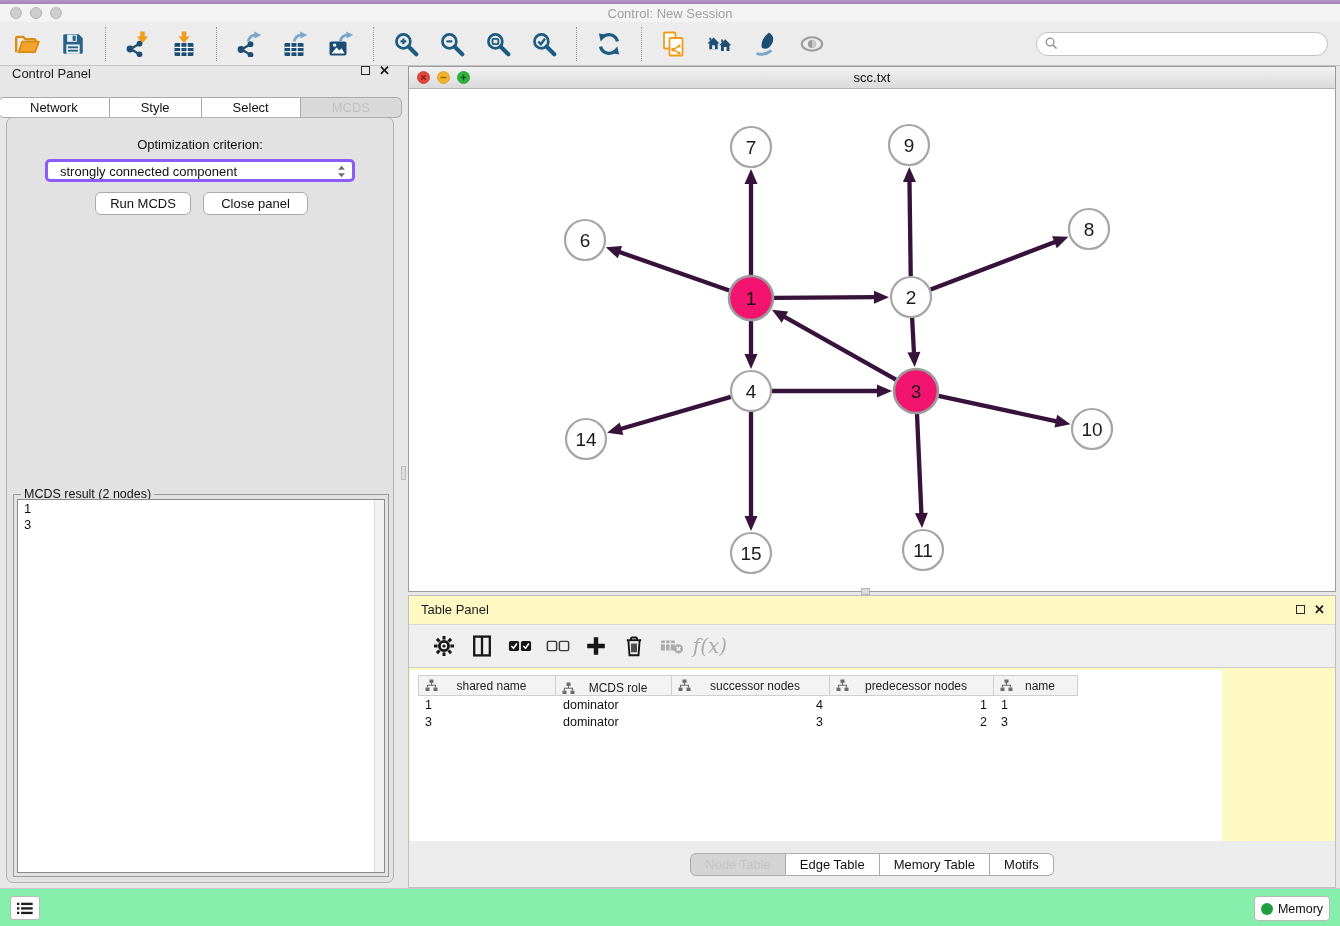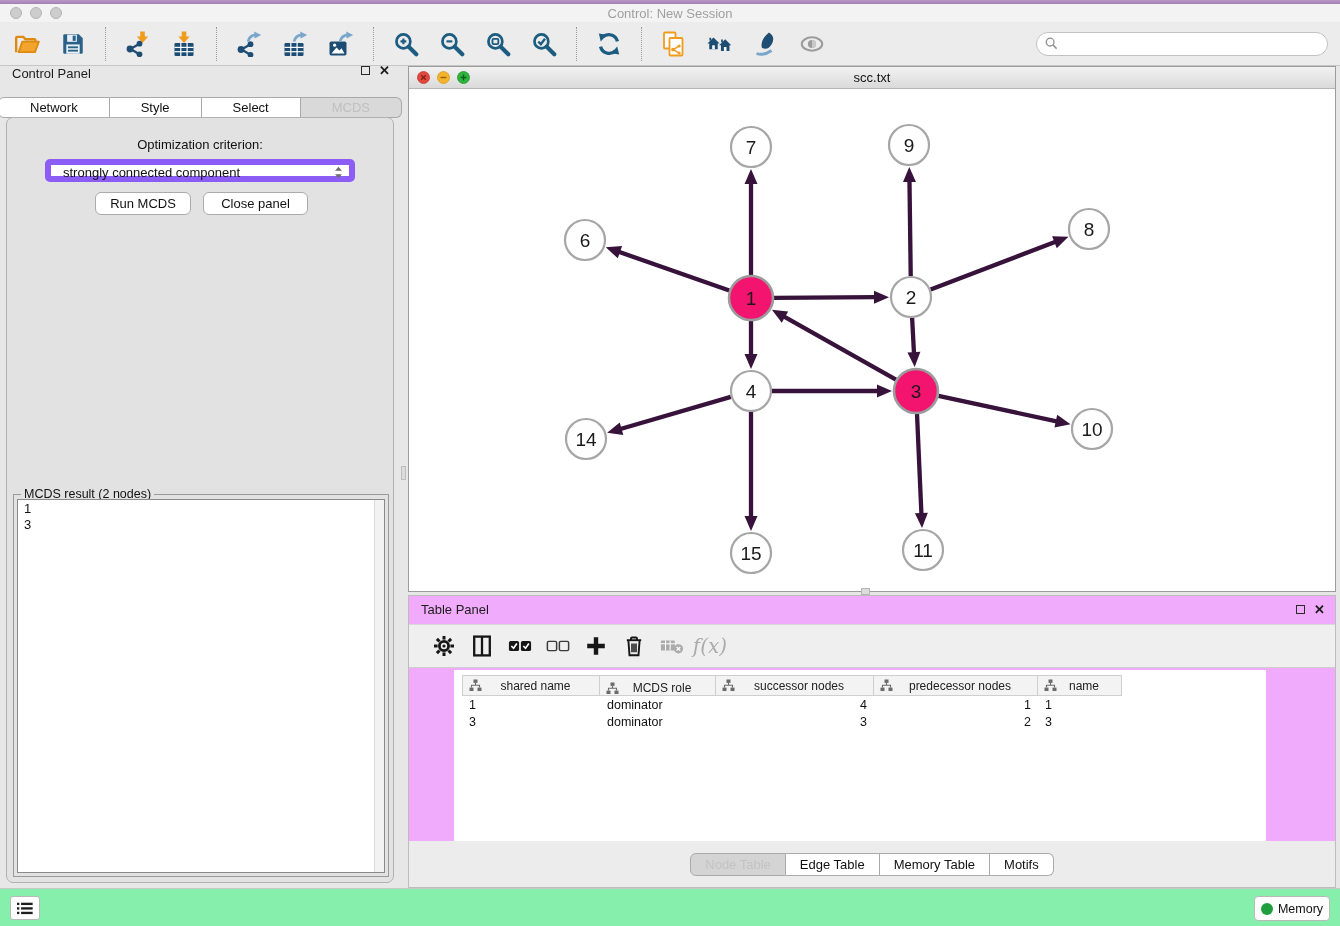--- a/index.html
+++ b/index.html
@@ -38,21 +38,21 @@
   .cp-tabs { position:absolute; left:0; top:31px; width:100%; display:flex; justify-content:center; }
   .cp-tab { height:21px; line-height:20px; padding:0 31px; font-size:13px; background:#fff;
     border:1px solid #a9a9a9; border-left:none; color:#111; }
   .cp-tab:first-child { border-left:1px solid #a9a9a9; border-radius:6px 0 0 6px; }
   .cp-tab:last-child { border-radius:0 6px 6px 0; }
   .cp-tab.disabled-selected { background:#d9d9d9; color:#c0c0c0; }
   .cp-body { position:absolute; left:6px; top:51px; width:388px; height:766px;
     background:#e2e2e2; border:1px solid #b1b1b1; border-radius:7px; }
   .opt-label { position:absolute; top:19px; width:100%; text-align:center; font-size:13px; color:#111; }
   .dropdown { position:absolute; left:38px; top:41px; width:310px; height:23px; background:#fff;
-    border:6px solid #8b5cf6; border-radius:5px; display:flex; align-items:flex-start; padding:0 6px 0 12px; }
+    border:3px solid #8b5cf6; border-radius:5px; display:flex; align-items:flex-end; padding:0 6px 0 12px; }
   .dropdown .dd-value { flex:1; font-size:13px; color:#111; }
   .dropdown svg { width:9px; height:15px; }
   .cp-btn { position:absolute; top:74px; height:23px; background:#fff; border:1px solid #ababab;
     border-radius:6px; font-size:13px; color:#111; text-align:center; line-height:21px; }
   .btn-run { left:88px; width:96px; }
   .btn-close { left:196px; width:105px; }
   .result-group { position:absolute; left:6px; top:376px; width:376px; height:383px;
     border:1px solid #9a9a9a; }
   .group-label { position:absolute; top:-8px; left:7px; background:#e2e2e2; padding:0 3px;
     font-size:12.5px; color:#111; }
@@ -70,29 +70,29 @@
   .net-lights { position:absolute; left:8px; top:4px; display:flex; gap:7px; }
   .net-lights svg { width:13px; height:13px; }
   .net-title { width:100%; text-align:center; font-size:13px; color:#111; }
   .net-canvas { position:absolute; left:0; top:22px; width:926px; height:502px; background:#fff; }
   .canvas-handle { position:absolute; left:452px; bottom:-4px; width:9px; height:7px;
     background:#dcdcdc; border:1px solid #b5b5b5; }
   .divider-handle { position:absolute; left:401px; top:466px; width:5px; height:14px;
     background:#dcdcdc; border:1px solid #bdbdbd; }
 
   
-  .table-panel { position:absolute; left:408px; top:595px; width:928px; height:293px; background:#f0abfc; border:1px solid #bdbdbd; }
+  .table-panel { position:absolute; left:408px; top:595px; width:928px; height:293px; background:#fef9c3; border:1px solid #bdbdbd; }
   .tp-header { position:absolute; left:0; top:0; width:100%; height:26px; display:flex; align-items:center; }
   .tp-title { font-size:13px; color:#1c1c1c; margin-left:12px; }
   .tp-toolbar { position:absolute; left:0; top:28px; width:100%; height:44px; background:#efefef;
     border-top:1px solid #d8d8d8; border-bottom:1px solid #cfcfcf; display:flex; align-items:center; padding-left:16px; }
   .tp-tool { width:30px; height:30px; margin:0 4px; display:flex; align-items:center; justify-content:center; }
   .tp-tool svg { width:24px; height:24px; }
   .fx-text { font-family:"DejaVu Serif", serif; font-style:italic; font-size:20px; color:#ababab; }
-  .tp-body { position:absolute; left:1px; top:74px; width:812px; height:172px; background:#fff; overflow:hidden;margin-left:44px; }
+  .tp-body { position:absolute; left:1px; top:74px; width:812px; height:172px; background:#fff; overflow:hidden; }
   .node-table { position:absolute; left:8px; top:5px; }
   .nt-header { display:flex; }
   .nt-hcell { height:21px; background:#f3f3f3; border:1px solid #cfcfcf; border-left:none;
     display:flex; align-items:center; }
   .nt-hcell:first-child { border-left:1px solid #cfcfcf; }
   .nt-hcell svg { width:13px; height:13px; margin-left:6px; flex:none; }
   .nt-hlabel { flex:1; text-align:center; font-size:12px; color:#222; padding-right:10px; }
   .nt-row { display:flex; height:17px; align-items:center; }
   .nt-cell { font-size:12.5px; color:#111; padding:0 7px; white-space:nowrap; overflow:hidden; }
   .tp-footer { position:absolute; left:0; bottom:0; width:100%; height:46px; background:#ececec; display:flex; align-items:center; justify-content:center; }

